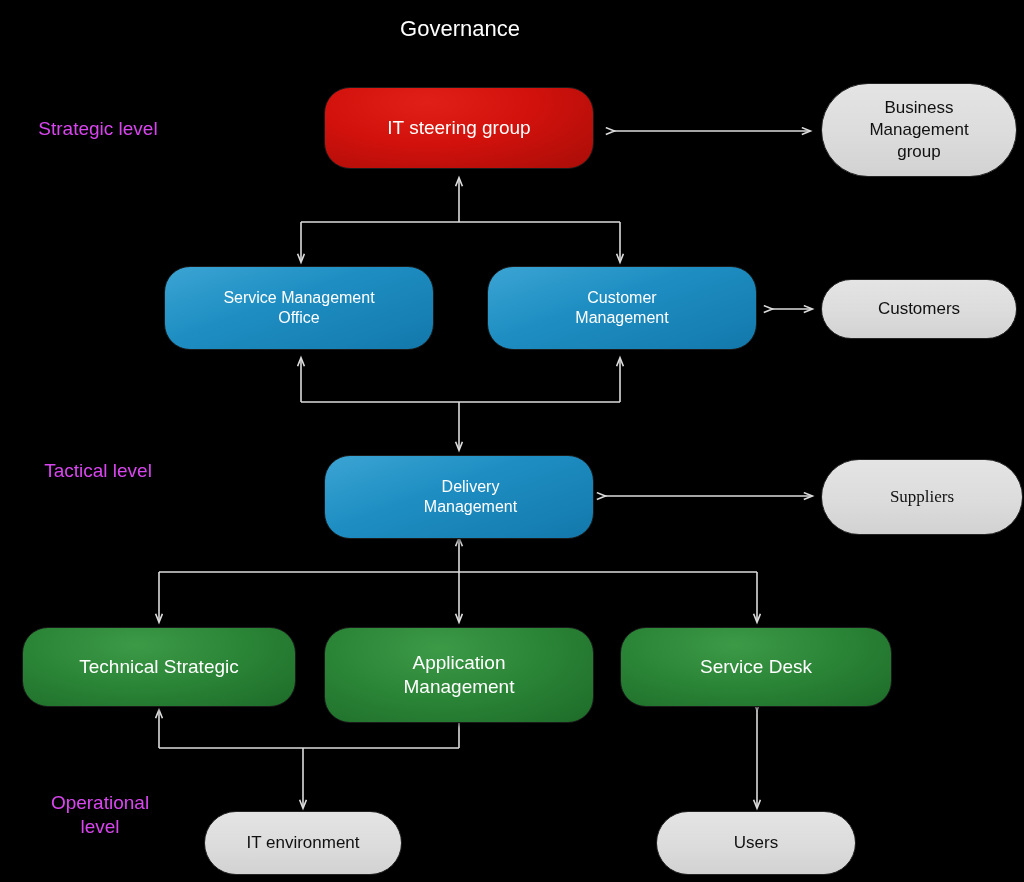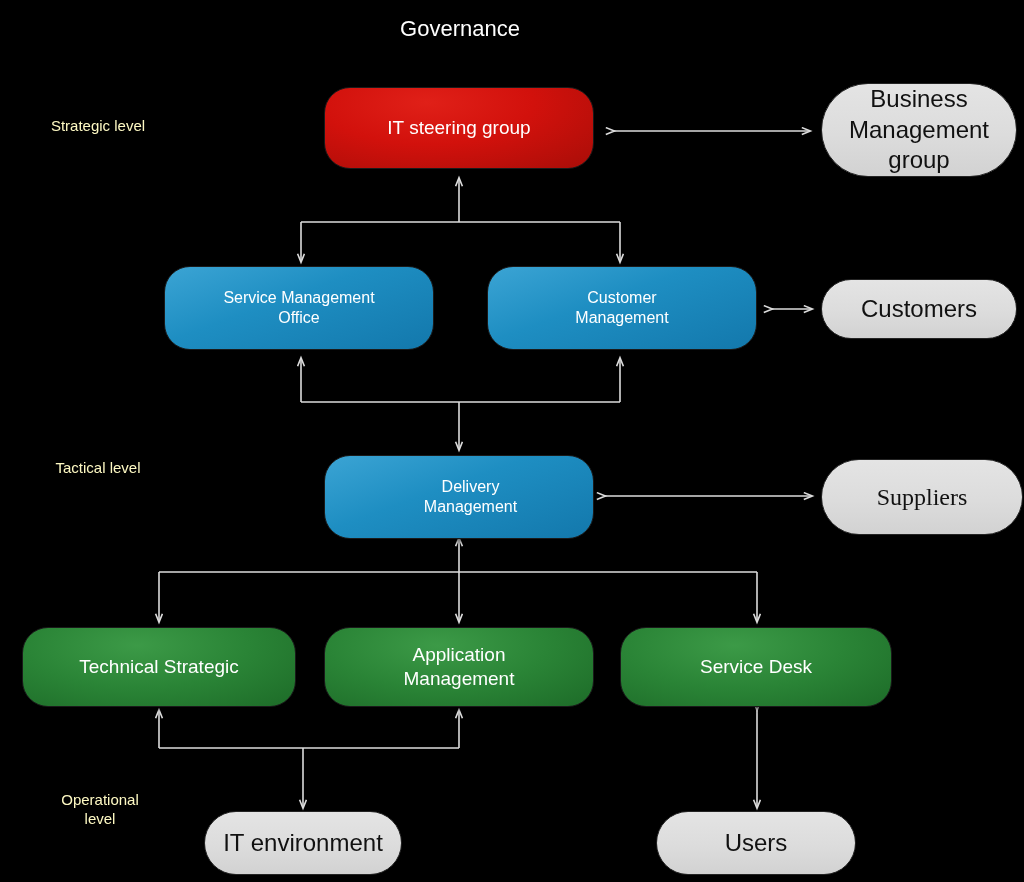--- a/index.html
+++ b/index.html
@@ -12,22 +12,22 @@
     width: 1024px;
     height: 882px;
     background: #000000;
     overflow: hidden;
     font-family: "Liberation Sans", sans-serif;
   }
 
   
   .level-label {
     position: absolute;
-    color: #fef9c3;
-    font-size: 15px;
+    color: #d946ef;
+    font-size: 19px;
     line-height: 1.25;
     text-align: center;
     white-space: pre-line;
   }
 
   .title {
     position: absolute;
     color: #ffffff;
     font-size: 22px;
     text-align: center;
@@ -62,21 +62,21 @@
   .node.green {
     background: radial-gradient(ellipse at 42% 22%, #3c9a47 0%, #2a8436 50%, #1d6b28 100%);
     color: #ffffff;
     font-size: 19px;
     border-radius: 26px;
     box-shadow: 0 2px 4px rgba(0,0,0,0.65);
   }
   .node.gray {
     background: linear-gradient(180deg, #e4e4e4 0%, #dcdcdc 55%, #d2d2d2 100%);
     color: #111111;
-    font-size: 24px;
+    font-size: 17px;
     border: 1px solid #242424;
     box-shadow: 0 2px 4px rgba(0,0,0,0.7);
   }
   .node.pill { border-radius: 999px; }
 
   
   #wires {
     position: absolute;
     left: 0; top: 0;
     width: 1024px;
@@ -173,21 +173,21 @@
 
   <div class="node gray pill" style="left:821px; top:279px; width:196px; height:60px;">Customers</div>
 
   <div class="node blue" style="left:324px; top:455px; width:270px; height:84px;padding-left:23px;">Delivery
 Management</div>
 
   <div class="node gray pill" style="left:821px; top:459px; width:202px; height:76px;font-family:Liberation Serif, serif;">Suppliers</div>
 
   <div class="node green" style="left:22px; top:627px; width:274px; height:80px;">Technical Strategic</div>
 
-  <div class="node green" style="left:324px; top:627px; width:270px; height:80px;">Application
+  <div class="node green" style="left:324px; top:627px; width:270px; height:96px;">Application
 Management</div>
 
   <div class="node gray pill" style="left:204px; top:811px; width:198px; height:64px;">IT environment</div>
 
   <div class="node green" style="left:620px; top:627px; width:272px; height:80px;">Service Desk</div>
 
   <div class="node gray pill" style="left:656px; top:811px; width:200px; height:64px;">Users</div>
 
 </div>
 

